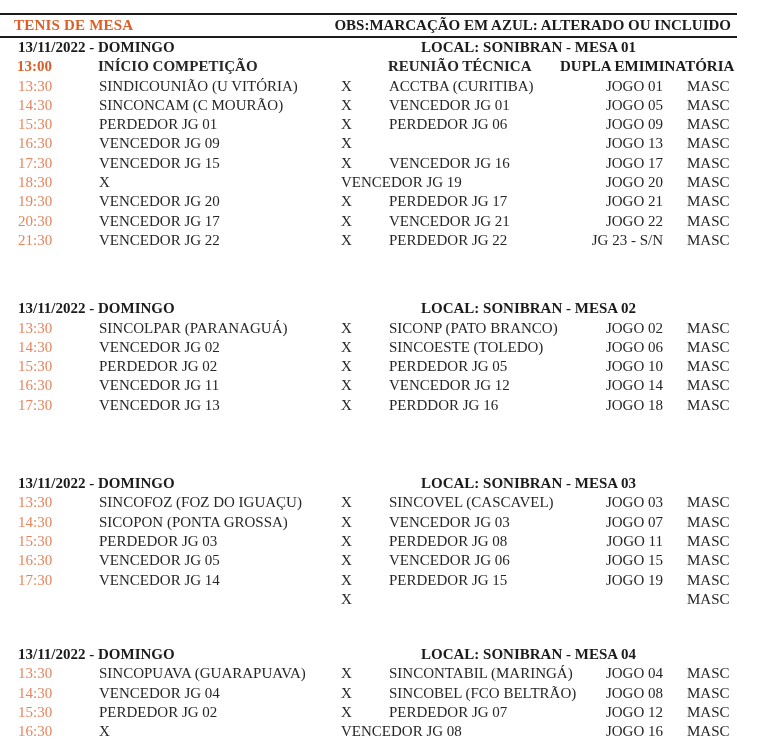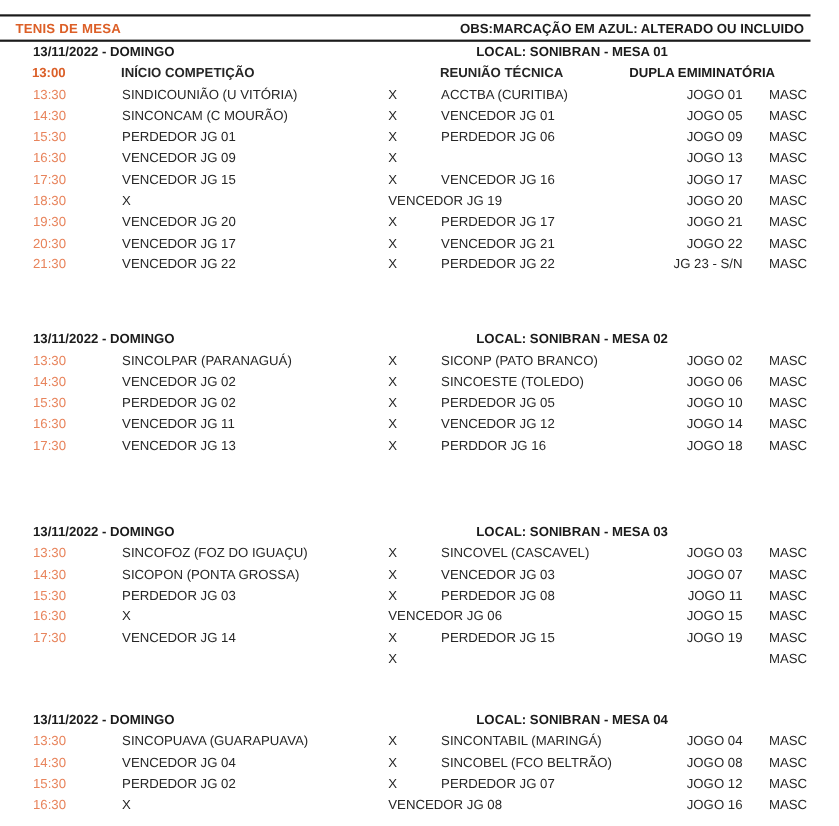--- a/index.html
+++ b/index.html
@@ -1,21 +1,21 @@
 <!DOCTYPE html>
 <html><head>
 <meta charset="utf-8">
 <style>
   html,body{margin:0;padding:0;background:#fff;}
   .page{
     position:relative;
     width:737px;height:751px;
     background:#ffffff;
-    font-family:Liberation Sans, sans-serif;
-    font-size:12px;
+    font-family:Liberation Serif, serif;
+    font-size:15px;
     color:#262626;
     overflow:hidden;
     box-sizing:border-box;
   }
   .rule{height:2px;background:#1b1b1b;margin:0;}
   .top-space{height:13px;}
   .title-row{
     display:flex;justify-content:space-between;align-items:center;
     height:21px;padding:0 6px 0 14px;
   }
@@ -34,21 +34,21 @@
   }
   .cell{white-space:nowrap;}
   .time{color:#e8845c;}
   .bold{font-weight:bold;}
   .header-row{grid-template-columns:81px 290px 172px auto;padding-left:13px;}
   .header-row .time{color:#db5f28;}
   .game{grid-column:5;display:flex;justify-content:flex-end;}
   .game-inner{width:max-content;}
   .cat{grid-column:7;}
   .header-row .c3{color:#1b1b1b;}
-  .section{margin:16px;}
+  .section{margin:4px;}
 </style>
 </head>
 <body>
 
 <div class="page">
   <div class="top-space"></div>
   <div class="rule"></div>
   <div class="title-row">
     <span class="title">TENIS DE MESA</span>
     <span class="obs">OBS:MARCAÇÃO EM AZUL: ALTERADO OU INCLUIDO</span>
@@ -264,20 +264,21 @@
     <span class="cell vs">X</span>
     <span class="cell team2">PERDEDOR JG 08</span>
     <span class="cell game">
               <span class="game-inner">JOGO 11</span>
             </span>
     <span class="cell cat">MASC</span>
   </div>
 
   <div class="row">
     <span class="cell time">16:30</span>
+    <span class="cell team1">VENCEDOR JG 05</span>
     <span class="cell vs">X</span>
     <span class="cell team2">VENCEDOR JG 06</span>
     <span class="cell game">
               <span class="game-inner">JOGO 15</span>
             </span>
     <span class="cell cat">MASC</span>
   </div>
 
   <div class="row">
     <span class="cell time">17:30</span>

